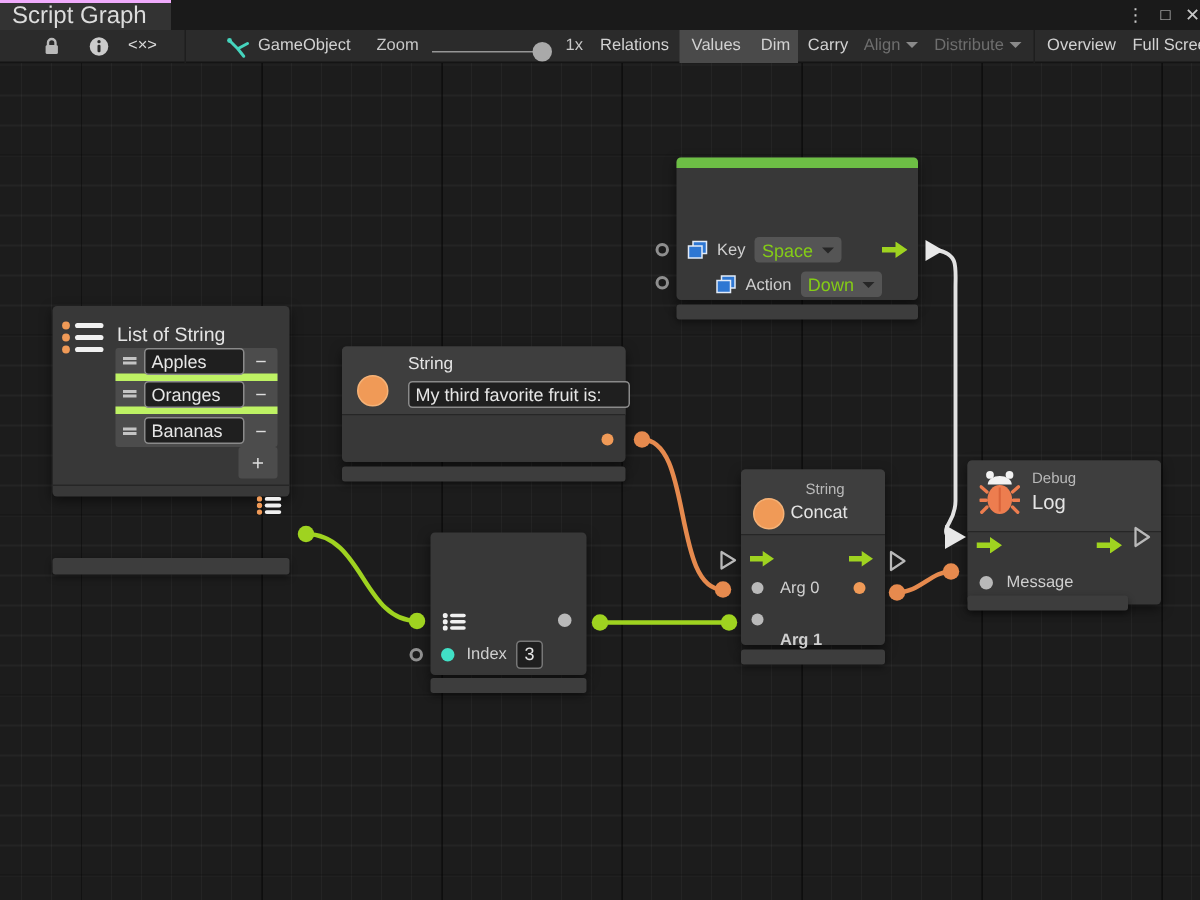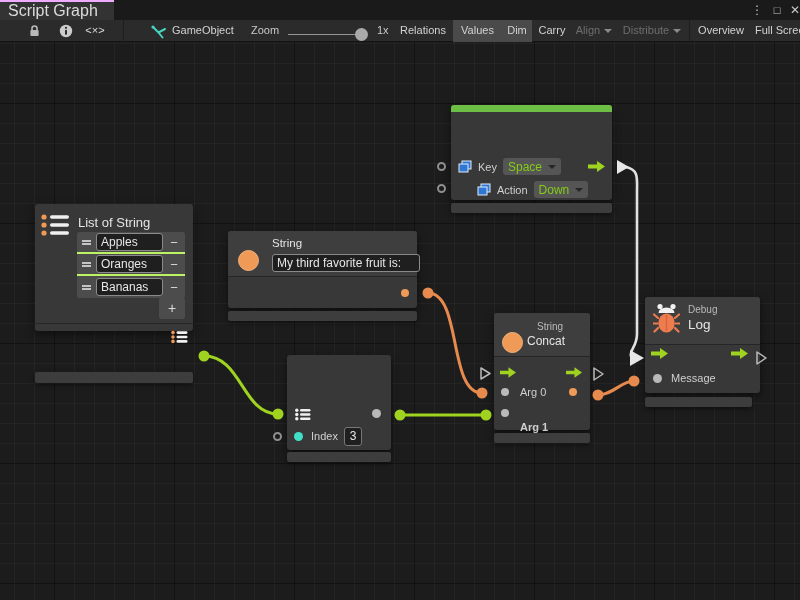--- a/index.html
+++ b/index.html
@@ -69,21 +69,21 @@
   #n-kb-bar { position:absolute; left:0; top:0; right:0; height:7px; background:#6dbe45;
               border-radius:3px 3px 0 0; }
   #n-kb .nheader { top:7px; height:43px; border-radius:0; }
   .krow { position:absolute; left:0; right:0; height:23px; display:flex; align-items:center;
           padding:0 7px; gap:6px; }
 
   
   #n-los { left:35px; top:204px; width:158px; height:127px; }
   #los-panel { position:absolute; left:42px; top:28px; width:108px; background:#4c4c4c;
                border-radius:2px; }
-  .los-row { display:flex; align-items:center; height:22px; border-bottom:2px solid #bef264; }
+  .los-row { display:flex; align-items:center; height:22px; border-bottom:5px solid #bef264; }
   .los-row:last-child { border-bottom:none; }
   .los-handle { width:19px; display:flex; justify-content:center; }
   .hbars { width:9px; height:5px; border-top:2px solid #c4c4c4; border-bottom:2px solid #c4c4c4; }
   .los-field { flex:1; height:18px; line-height:16px; padding-left:4px; min-width:0; }
   .los-minus { width:22px; text-align:center; color:#dddddd; font-size:13px; }
   #los-plus { position:absolute; left:124px; top:94px; width:26px; height:21px; background:#4c4c4c;
               border-radius:2px; color:#dddddd; font-size:14px; text-align:center; line-height:20px; }
   #los-div { position:absolute; left:0; top:119px; right:0; height:1px; background:#262626; }
 
   
@@ -92,21 +92,21 @@
 
   
   #n-get { left:287px; top:355px; width:104px; height:95px; }
   #n-get .nheader { height:37px; }
 
   
   #n-cat { left:494px; top:313px; width:96px; height:117px; }
   #n-cat .nheader { height:44px; }
 
   
-  #n-dbg { left:645px; top:297px; width:115px; height:96px;padding-left:17px; }
+  #n-dbg { left:645px; top:307px; width:129px; height:96px;padding-left:17px; }
   #n-dbg .nheader { height:48px; }
 
   .icon-circle { position:absolute; border-radius:50%; background:#f09a57;
                  border:1px solid #f5b277; }
   svg { display:block; }
   #wires { position:absolute; left:0; top:0; width:800px; height:600px; pointer-events:none; }
 </style>
 </head>
 <body>
 

